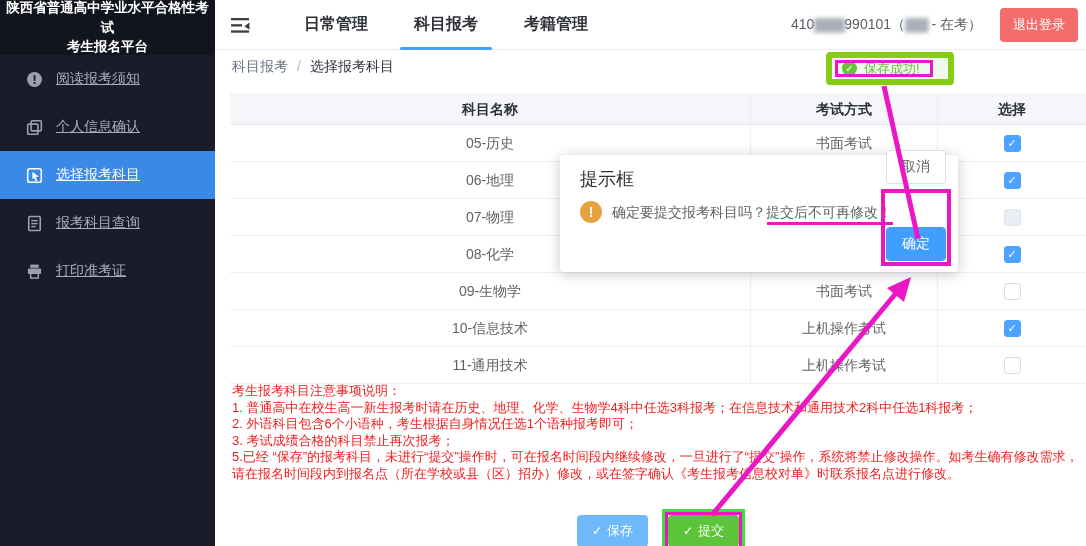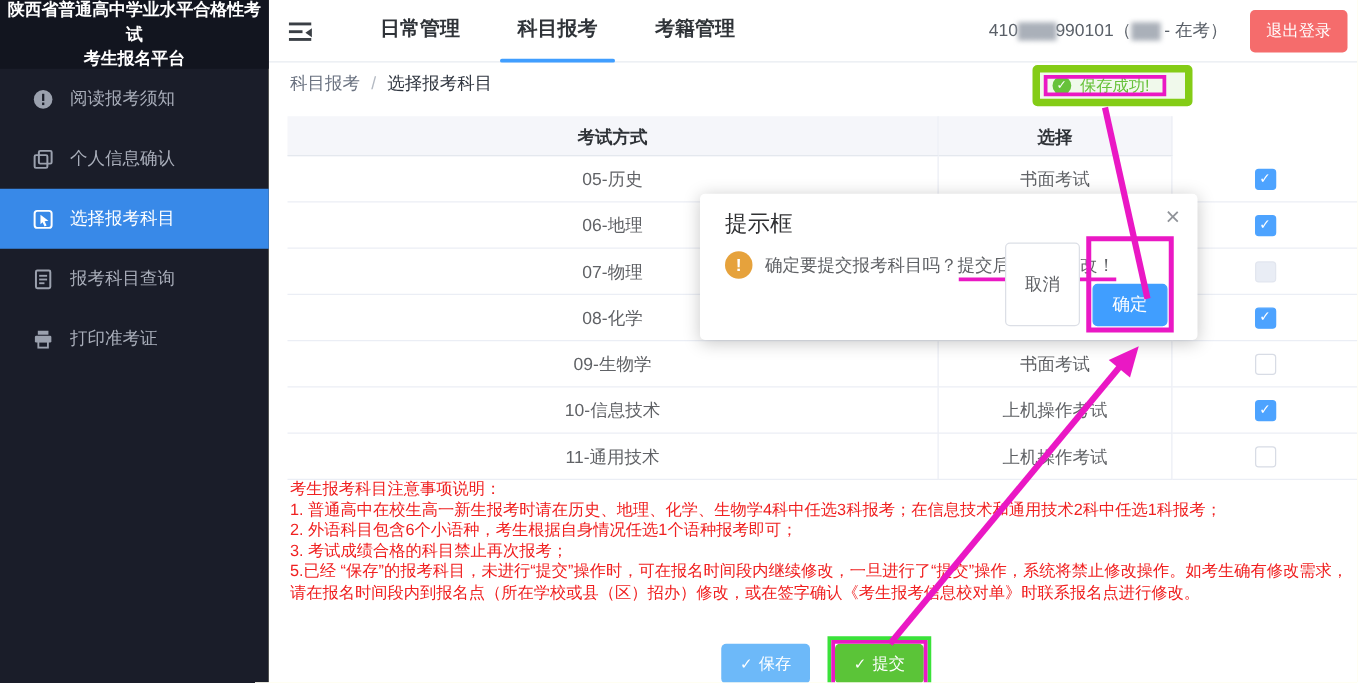--- a/index.html
+++ b/index.html
@@ -5,21 +5,21 @@
   * { margin:0; padding:0; box-sizing:border-box; }
   html,body { width:1086px; height:546px; }
   body { font-family:"Liberation Sans","DejaVu Sans",sans-serif; background:#fff; }
   #page { position:relative; width:1086px; height:546px; overflow:hidden; background:#fef9c3; }
 
   
   .sidebar { position:absolute; left:0; top:0; width:215px; height:546px; background:#1a1d29; z-index:5; }
   .app-title { height:55px; background:#12151f; color:#fff; font-size:13.5px; font-weight:bold;
                display:flex; flex-direction:column; align-items:center; justify-content:center; line-height:1.45; text-align:center; }
   .menu { padding-top:0; }
-  .menu-item { height:48px; display:flex; align-items:center; padding-left:26px; color:#a9aeba; font-size:14px; cursor:pointer; }
+  .menu-item { height:48px; display:flex; align-items:center; padding-left:26px; color:#a9aeba; font-size:14px; cursor:pointer;text-decoration:underline; }
   .menu-item .mi-icon { width:17px; height:17px; margin-right:13px; display:inline-flex; color:#9ba1ae; }
   .menu-item.active { background:#3889e8; color:#fff; }
   .menu-item.active .mi-icon { color:#fff; }
 
   
   .main { position:absolute; left:215px; top:0; right:0; bottom:0; background:#fff; }
   .topbar { position:relative; height:50px; border-bottom:1px solid #e8ebf1; display:flex; align-items:center; padding:0 8px 0 16px; }
   .burger { width:20px; height:16px; margin-right:30px; cursor:pointer; color:#3a3f45; }
   .tabs { display:flex; height:50px; }
   .tab { position:relative; height:50px; line-height:48px; padding:0 12px; margin:0 11px; font-size:16px; font-weight:600; color:#2f3338; cursor:pointer; }
@@ -78,21 +78,21 @@
            box-shadow:0 2px 14px rgba(0,0,0,.22); z-index:20; }
   .modal-title { position:absolute; left:20px; top:12px; font-size:18px; color:#303133; }
   .modal-close { position:absolute; right:14px; top:9px; font-size:20px; color:#909399; cursor:pointer; line-height:1; }
   .modal-body { position:absolute; left:20px; top:46px; right:14px; display:flex; align-items:flex-start; }
   .warn-icon { width:22px; height:22px; border-radius:50%; background:#e6a23c; color:#fff; font-weight:bold; font-size:14px;
                display:inline-flex; align-items:center; justify-content:center; flex:0 0 auto; margin-right:10px; }
   .warn-icon::after { content:"!"; }
   .modal-msg { font-size:14px; color:#606266; line-height:22px; white-space:nowrap; }
   .em-underline { position:relative; }
   .em-underline::after { content:""; position:absolute; left:1px; right:-1px; bottom:-5px; height:3px; background:#ea18c4; }
-  .modal-footer { position:absolute; right:24px; bottom:11px; display:flex; gap:10px; }
+  .modal-footer { position:absolute; right:12px; bottom:11px; display:flex; gap:10px;flex-direction:column; }
   .m-btn { font-size:14px; border-radius:4px; padding:7px 15px; cursor:pointer; }
   .m-cancel { background:#fff; border:1px solid #dcdfe6; color:#606266; }
   .confirm-wrap { position:relative; display:inline-block; }
   .m-confirm { background:#409eff; border:1px solid #409eff; color:#fff;margin-top:33px; }
   .confirm-wrap .annot.magenta { inset:-5px; border-width:4px; z-index:31; }
 
   
   .overlay { position:absolute; left:0; top:0; width:1086px; height:546px; z-index:50; pointer-events:none; }
 </style>
 </head>
@@ -184,20 +184,21 @@
     </div>
 
     <div class="toast">
       <span class="toast-icon"></span>
       <span class="toast-text">保存成功!</span>
       <span class="toast-annot annot-box"></span>
     </div>
 
     <div class="tbl">
       <div class="tr">
+        <div class="th">科目名称</div>
         <div class="th">考试方式</div>
         <div class="th">选择</div>
       </div>
       <div class="tr">
         <div class="td">05-历史</div>
         <div class="td">书面考试</div>
         <div class="td sel">
             <span class="cb checked"></span>
           </div>
       </div>

